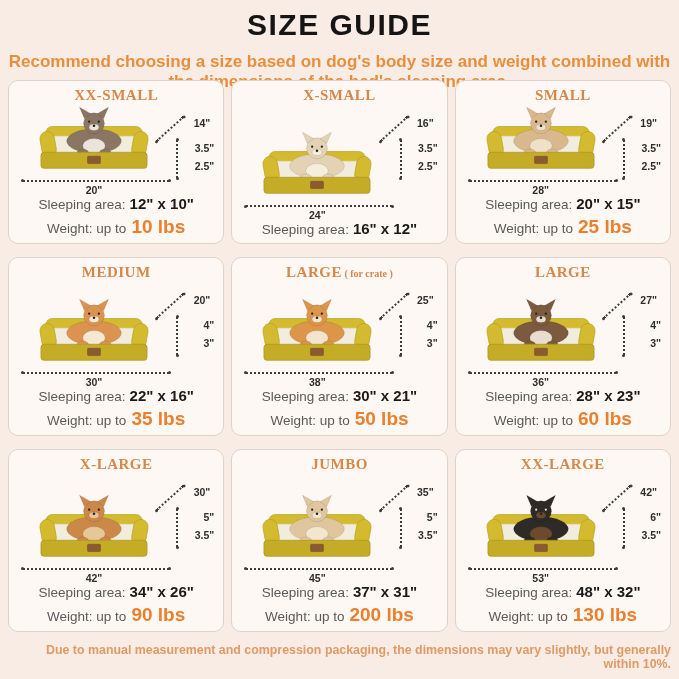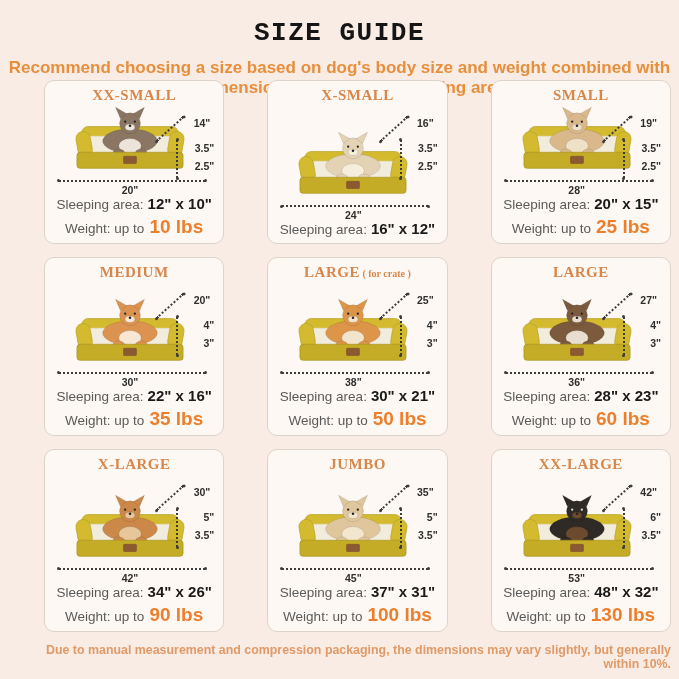--- a/index.html
+++ b/index.html
@@ -5,38 +5,38 @@
   html,body{margin:0;padding:0;}
   body{
     width:679px;height:679px;box-sizing:border-box;
     background:var(--page-bg,#f9ece5);
     font-family:"Liberation Sans",sans-serif;
     padding:0 8px;overflow:hidden;
   }
   
   header{text-align:center;height:74px;padding-top:6px;}
   h1{
-    font-family:Liberation Mono, monospace;font-weight:700;
-    font-size:26px;letter-spacing:1.5px;margin:12px 0 10px;
+    font-family:Liberation Sans, sans-serif;font-weight:700;
+    font-size:30px;letter-spacing:1.5px;margin:2px 0 10px;
     color:var(--title-color,#151515);
   }
   .subtitle{
     color:var(--subtitle-color,#e78f3c);font-weight:700;
     font-size:17px;margin:0;
   }
   
   .grid{
     display:grid;grid-template-columns:repeat(3,1fr);
     grid-template-rows:164px 179px 183px;gap:13px 7px;
   }
   .cell{
     background:var(--card-bg,#fdf8f3);
     border:1px solid var(--card-border,#ddd3c9);
     border-radius:10px;padding:5px 8px 3px;
-    display:flex;flex-direction:column;box-sizing:border-box;margin-left:36px;
+    display:flex;flex-direction:column;box-sizing:border-box;
   }
   .size-title{
     text-align:center;font-family:"Liberation Serif",serif;
     color:var(--size-title-color,#d8874b);
     font-size:15px;font-weight:700;letter-spacing:.5px;margin:1px 0 0;
   }
   .title-suffix{font-size:10px;letter-spacing:0;}
   
   .figure{position:relative;flex:1;min-height:84px;}
   svg.bed{position:absolute;left:2px;bottom:16px;width:150px;height:74px;overflow:visible;}
@@ -375,21 +375,21 @@
       </svg>
       <span class="diag"></span>
       <span class="dim d-depth">35"</span>
       <span class="vline"></span>
       <span class="dim d-h1">5"</span>
       <span class="dim d-h2">3.5"</span>
       <span class="wline"></span>
       <span class="dim d-width">45"</span>
     </div>
     <p class="sleep-line"><span class="lbl">Sleeping area:</span><b class="val">37" x 31"</b></p>
-    <p class="weight-line"><span class="lbl">Weight: up to</span><b class="wval">100 lbs</b></p>
+    <p class="weight-line"><span class="lbl">Weight: up to</span><b class="wval">200 lbs</b></p>
   </section>
 
   <section class="cell">
     <h2 class="size-title"><span>XX-LARGE</span><span class="title-suffix"></span></h2>
     <div class="figure">
       <svg class="bed" viewBox="0 0 160 92">
         <rect class="yellow" x="20" y="28" width="120" height="16" rx="8"></rect>
         <rect class="cushion" x="22" y="40" width="116" height="22"></rect>
         <g>
           <ellipse class="dogline" cx="80" cy="46" rx="34" ry="15" style="fill: rgb(46, 42, 38);"></ellipse>

